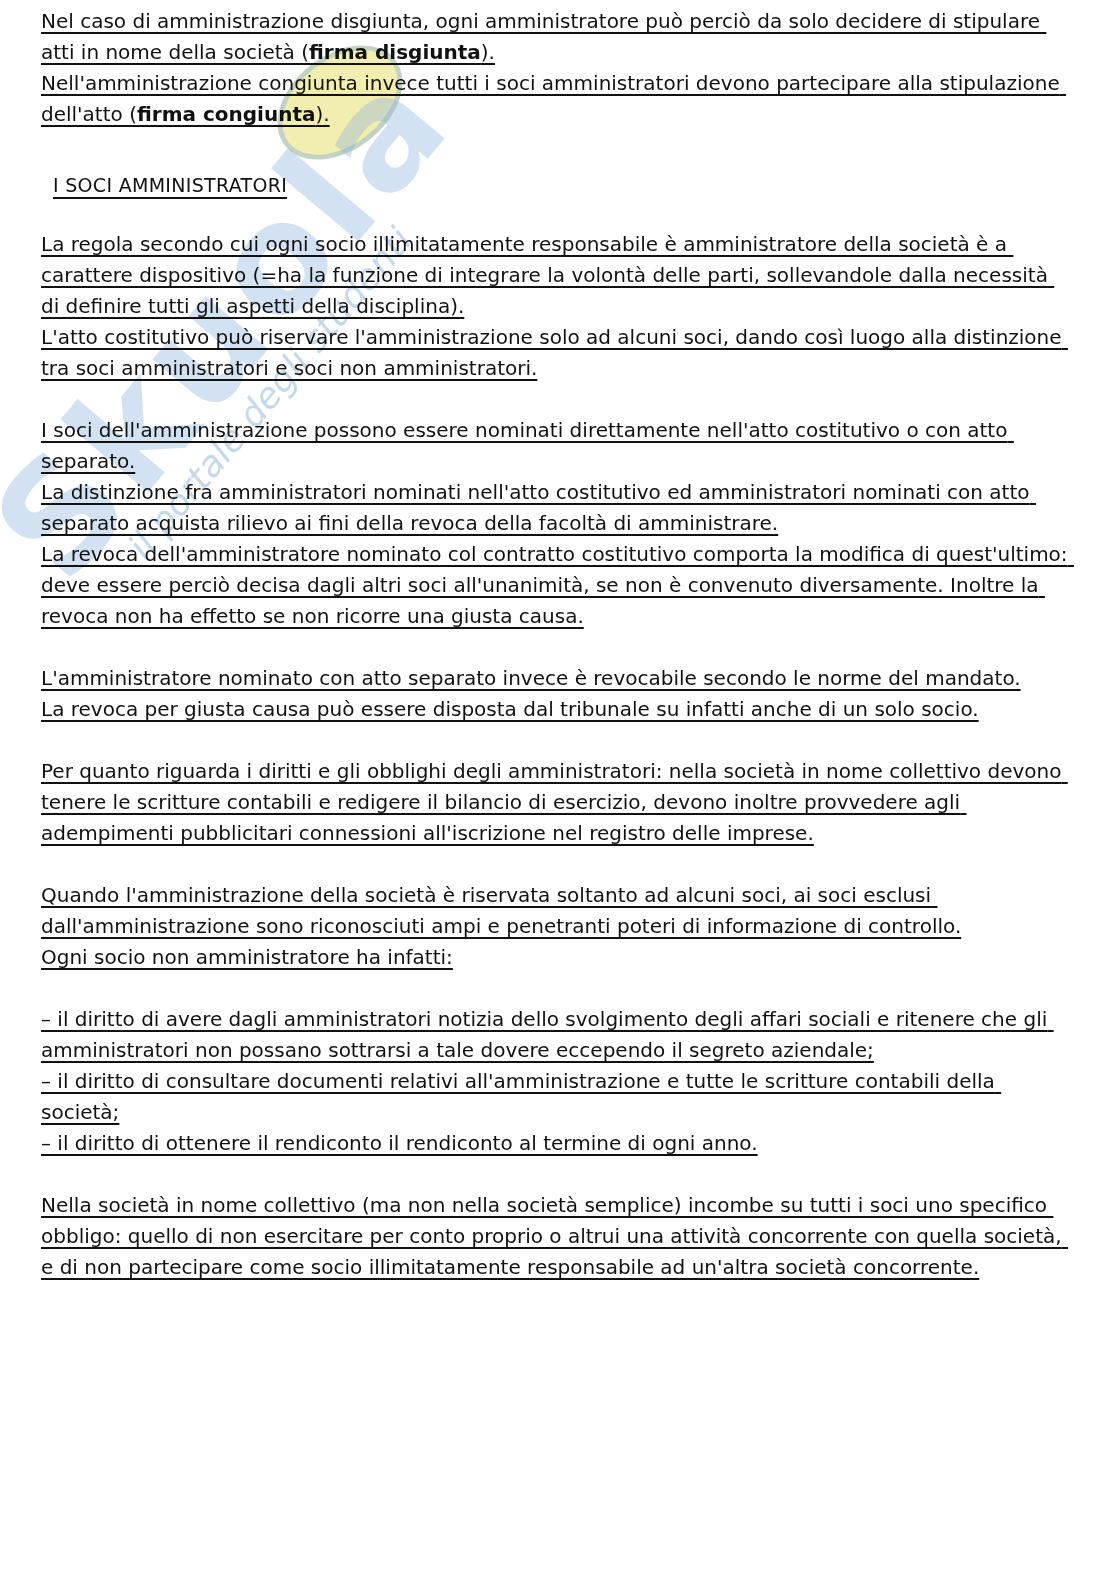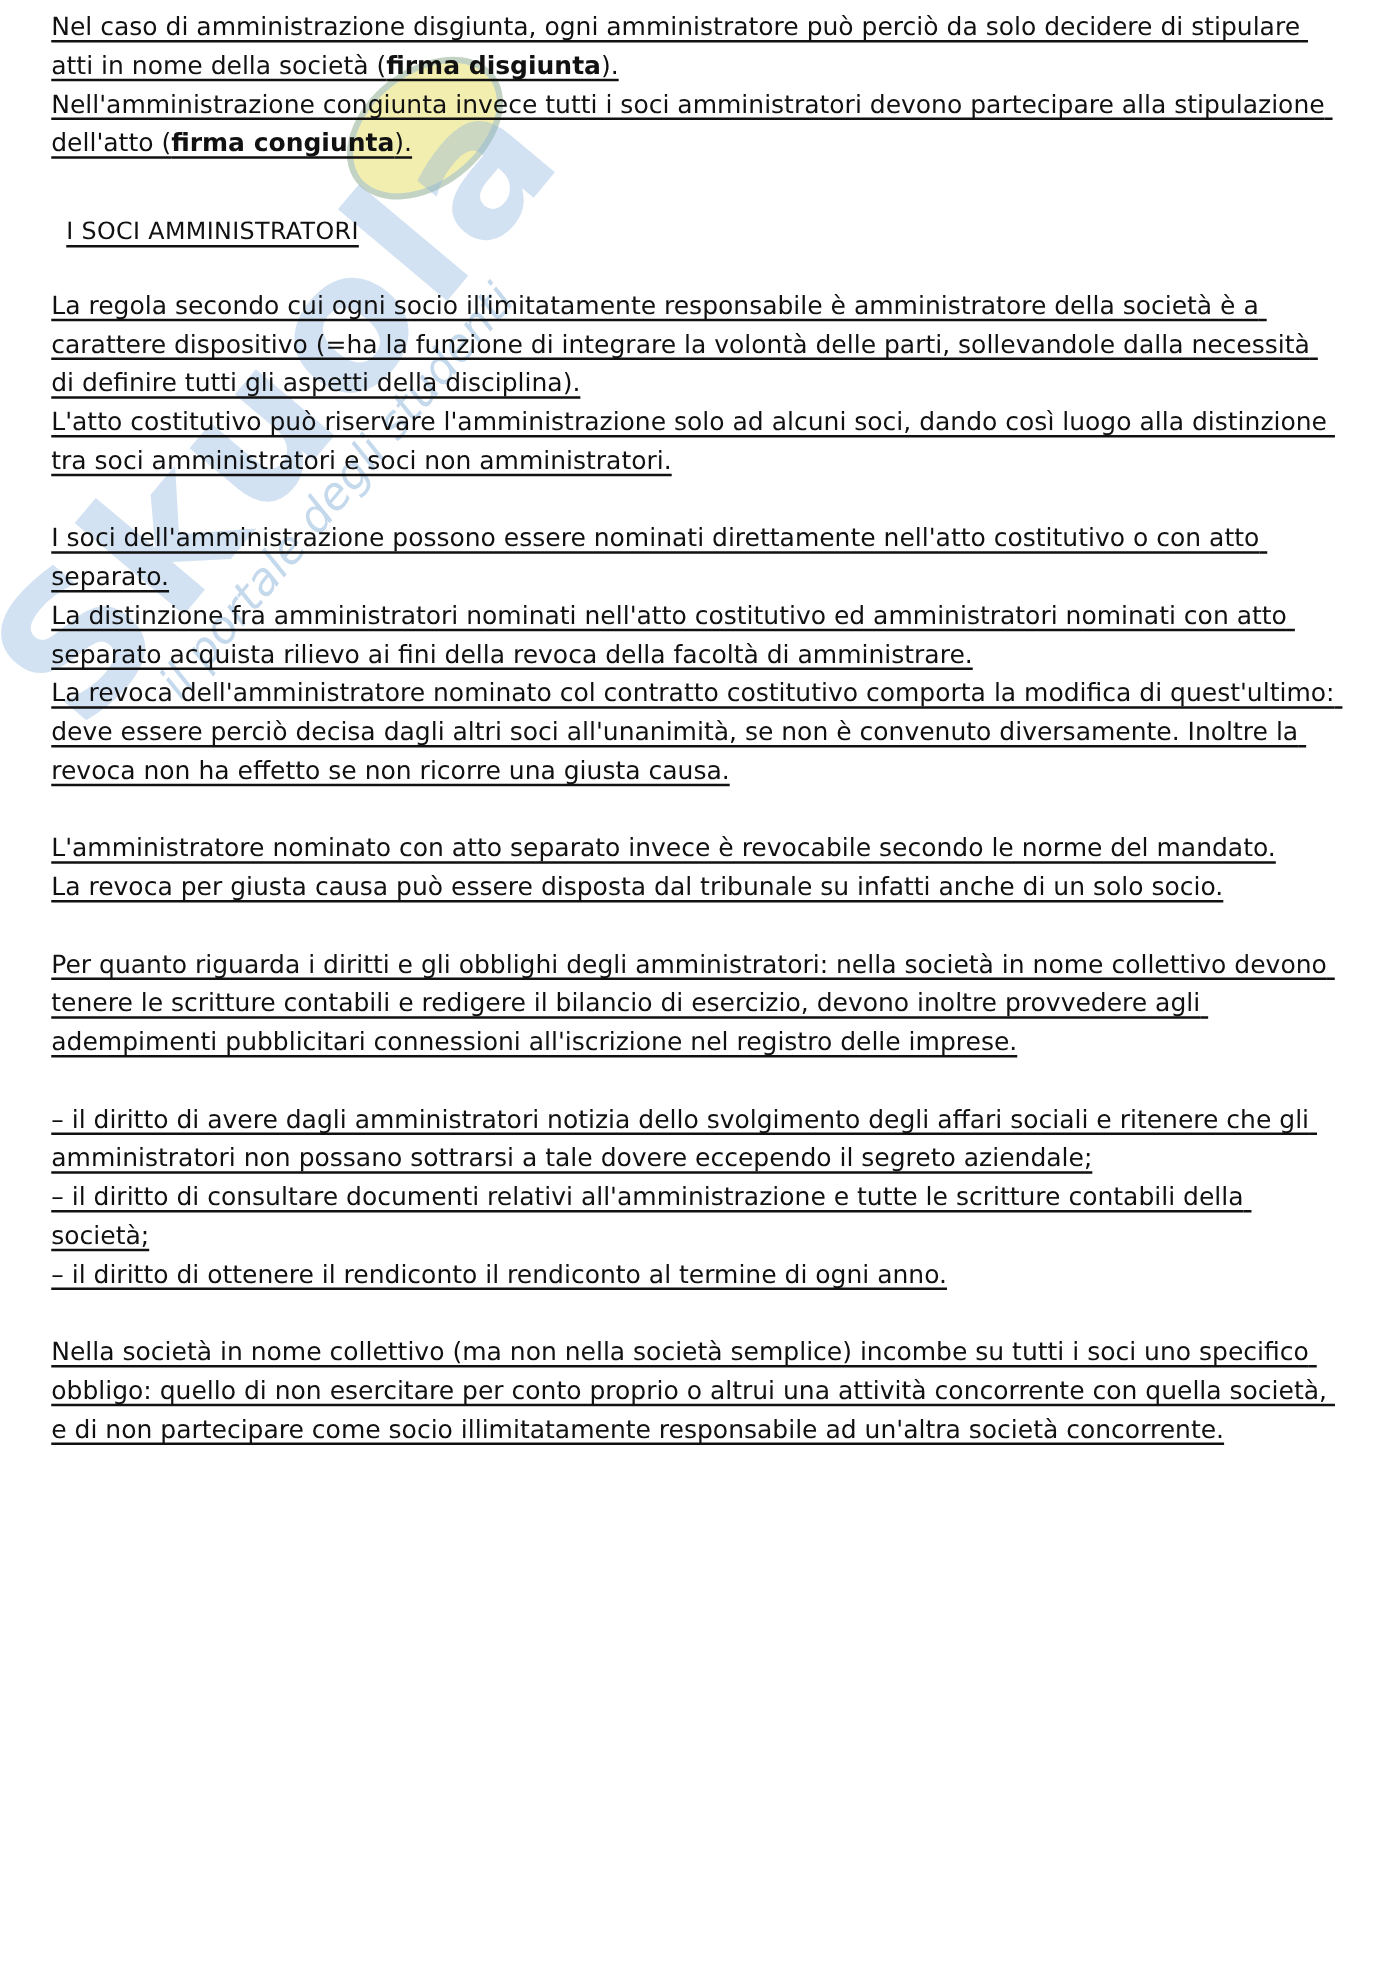--- a/index.html
+++ b/index.html
@@ -104,17 +104,19 @@
 Nell'amministrazione congiunta invece tutti i soci amministratori devono partecipare alla stipulazione dell'atto (</span><span class="bold">firma congiunta</span><span>).</span></p>
     <h2 class="heading"><span>I SOCI AMMINISTRATORI</span></h2>
     <p class="para"><span>La regola secondo cui ogni socio illimitatamente responsabile è amministratore della società è a carattere dispositivo (=ha la funzione di integrare la volontà delle parti, sollevandole dalla necessità di definire tutti gli aspetti della disciplina).
 L'atto costitutivo può riservare l'amministrazione solo ad alcuni soci, dando così luogo alla distinzione tra soci amministratori e soci non amministratori.</span></p>
     <p class="para"><span>I soci dell'amministrazione possono essere nominati direttamente nell'atto costitutivo o con atto separato.
 La distinzione fra amministratori nominati nell'atto costitutivo ed amministratori nominati con atto separato acquista rilievo ai fini della revoca della facoltà di amministrare.
 La revoca dell'amministratore nominato col contratto costitutivo comporta la modifica di quest'ultimo: deve essere perciò decisa dagli altri soci all'unanimità, se non è convenuto diversamente. Inoltre la revoca non ha effetto se non ricorre una giusta causa.</span></p>
     <p class="para"><span>L'amministratore nominato con atto separato invece è revocabile secondo le norme del mandato.
 La revoca per giusta causa può essere disposta dal tribunale su infatti anche di un solo socio.</span></p>
     <p class="para"><span>Per quanto riguarda i diritti e gli obblighi degli amministratori: nella società in nome collettivo devono tenere le scritture contabili e redigere il bilancio di esercizio, devono inoltre provvedere agli adempimenti pubblicitari connessioni all'iscrizione nel registro delle imprese.</span></p>
+    <p class="para"><span>Quando l'amministrazione della società è riservata soltanto ad alcuni soci, ai soci esclusi dall'amministrazione sono riconosciuti ampi e penetranti poteri di informazione di controllo.
+Ogni socio non amministratore ha infatti:</span></p>
     <p class="para"><span>– il diritto di avere dagli amministratori notizia dello svolgimento degli affari sociali e ritenere che gli amministratori non possano sottrarsi a tale dovere eccependo il segreto aziendale;
 – il diritto di consultare documenti relativi all'amministrazione e tutte le scritture contabili della società;
 – il diritto di ottenere il rendiconto il rendiconto al termine di ogni anno.</span></p>
     <p class="para"><span>Nella società in nome collettivo (ma non nella società semplice) incombe su tutti i soci uno specifico obbligo: quello di non esercitare per conto proprio o altrui una attività concorrente con quella società, e di non partecipare come socio illimitatamente responsabile ad un'altra società concorrente.</span></p>
   </div>
 
 </body></html>

